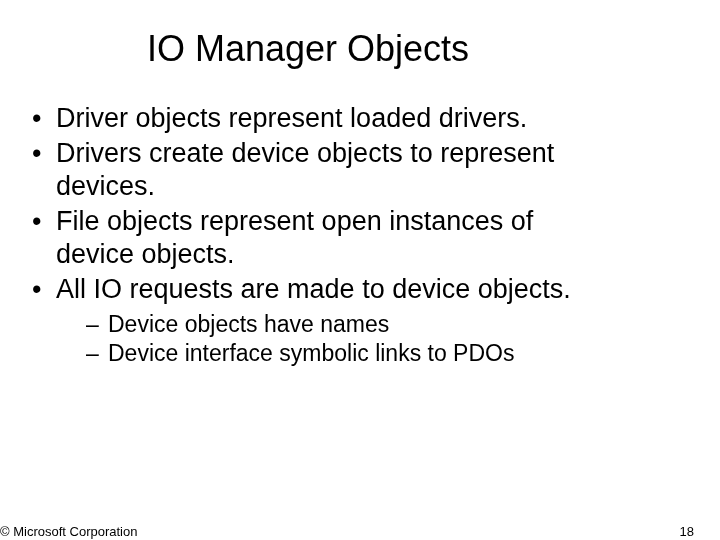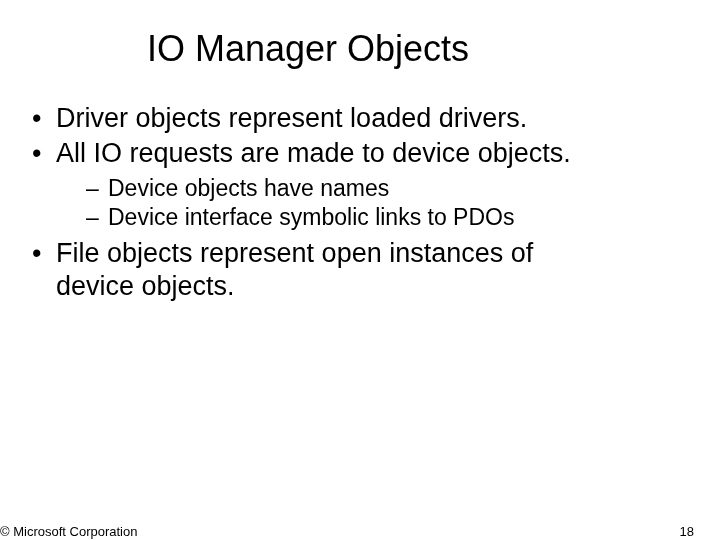--- a/index.html
+++ b/index.html
@@ -92,28 +92,29 @@
 </head>
 <body>
 
 <div class="slide">
 
   <h1 class="title">IO Manager Objects</h1>
 
   <div class="content">
     <ul class="level1">
       <li>Driver objects represent loaded drivers.</li>
+      <li>Drivers create device objects to represent devices.</li>
+      <li>File objects represent open instances of device objects.</li>
       <li>
         <span>All IO requests are made to device objects.</span>
         <ul class="level2">
           <li>Device objects have names</li>
           <li>Device interface symbolic links to PDOs</li>
         </ul>
       </li>
-      <li>File objects represent open instances of device objects.</li>
     </ul>
   </div>
 
   <div class="footer">
     <span class="copyright">© Microsoft Corporation</span>
     <span class="pagenum">18</span>
   </div>
 
 </div>
 

